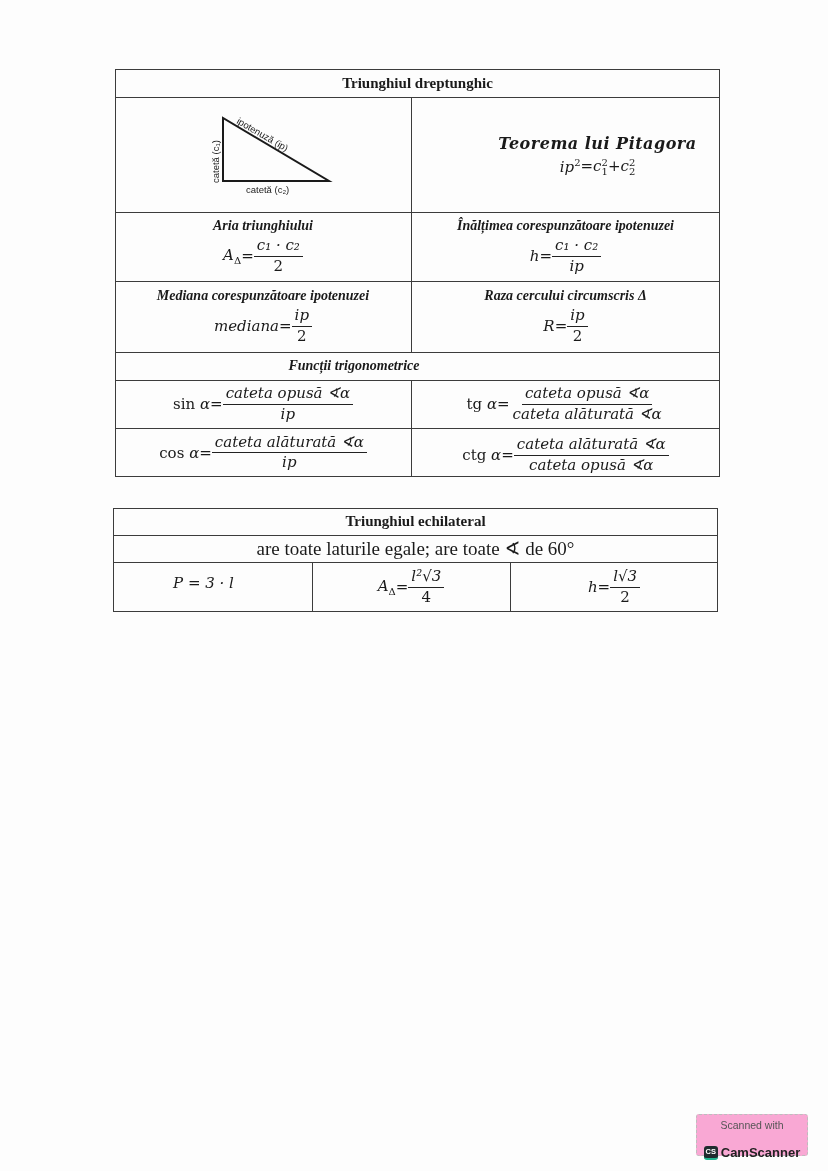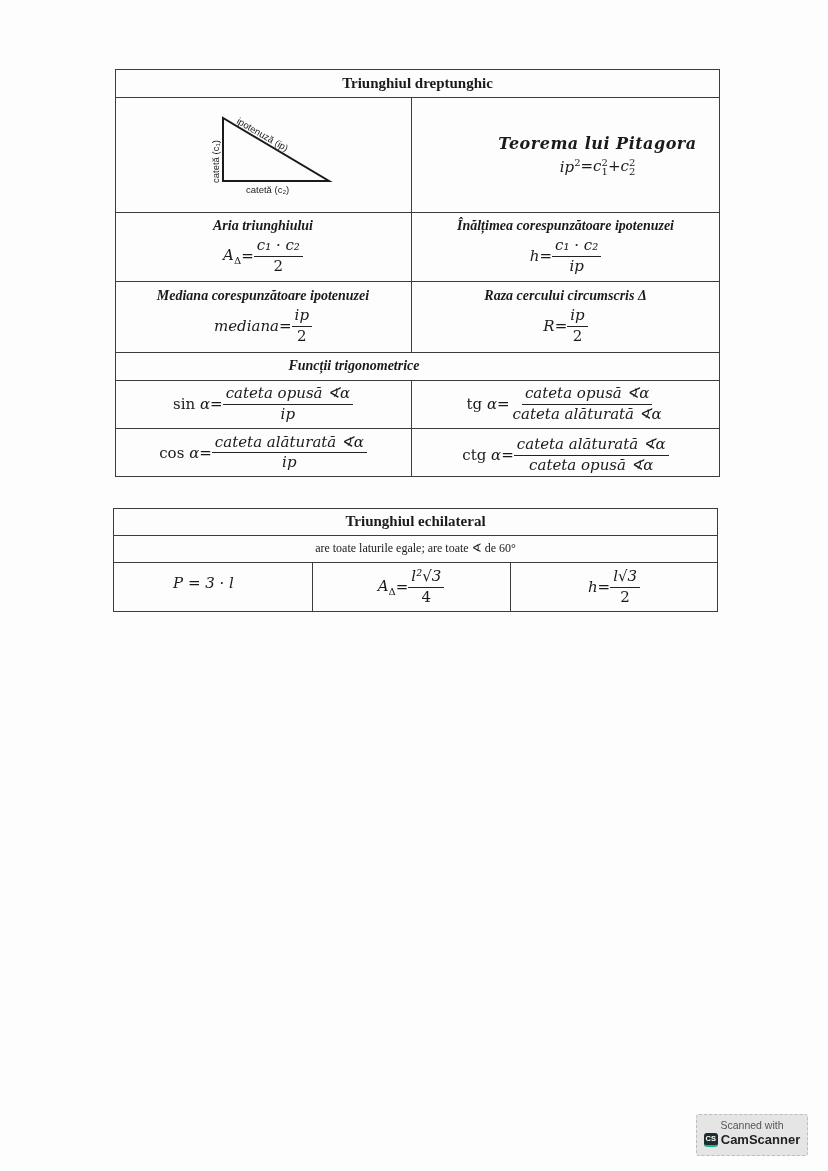--- a/index.html
+++ b/index.html
@@ -15,29 +15,29 @@
   .vline { position: absolute; width: 0; border-left: 1.5px solid #3c3c3c; }
   .cell { position: absolute; display: flex; flex-direction: column; align-items: center; justify-content: center; box-sizing: border-box; text-align: center; }
   .title-bold { font-weight: bold; font-size: 15px; }
   .title-bi { font-weight: bold; font-style: italic; font-size: 14px; }
   .title-pit { font-weight: bold; font-style: italic; font-size: 16px; letter-spacing: 0.5px; font-family: "DejaVu Serif", serif; }
   .math { font-family: "DejaVu Serif", "Liberation Serif", serif; font-style: italic; font-size: 15px; display: flex; align-items: center; }
   .math .up { font-style: normal; }
   .frac { display: inline-flex; flex-direction: column; align-items: center; vertical-align: middle; }
   .frac .num { padding: 0 3px 1px 3px; border-bottom: 1.2px solid #222; line-height: 1.15; }
   .frac .den { padding: 1px 3px 0 3px; line-height: 1.15; }
-  .plain { font-size: 12px; }
+  .plain { font-size: 19px; }
   sub, sup { font-size: 10px; }
   .watermark {
     position: absolute; left: 696px; top: 1114px; width: 112px; height: 42px;
-    border: 1px dashed #bdbdbd; border-radius: 3px; background: #e5e5e5;
+    border: 1px dashed #bdbdbd; border-radius: 3px; background: #f9a8d4;
     font-family: "Liberation Sans", "DejaVu Sans", sans-serif; text-align: center; box-sizing: border-box;
   }
   .wm-top { font-size: 10.5px; color: #555; margin-top: 4px; }
-  .wm-bottom { display: flex; align-items: center; justify-content: center; gap: 3px; margin-top: 1px; }
+  .wm-bottom { display: flex; align-items: center; justify-content: center; gap: 3px; margin-top: 14px; }
   .wm-logo { width: 14px; height: 14px; background: #1f2b2e; border-radius: 3px; color: #fff; font-size: 7.5px; font-weight: bold; display: flex; align-items: center; justify-content: center; border-bottom: 2px solid #1fb58f; box-sizing: border-box; }
   .wm-brand { font-size: 13px; font-weight: bold; color: #222; }
 </style>
 </head>
 <body>
 
 <div class="page">
 
   <div class="tbl" style="left:115px; top:69px; width:605px; height:408px;"></div>
   <div class="hline" style="left:115px; top:97px; width:605px;"></div>

